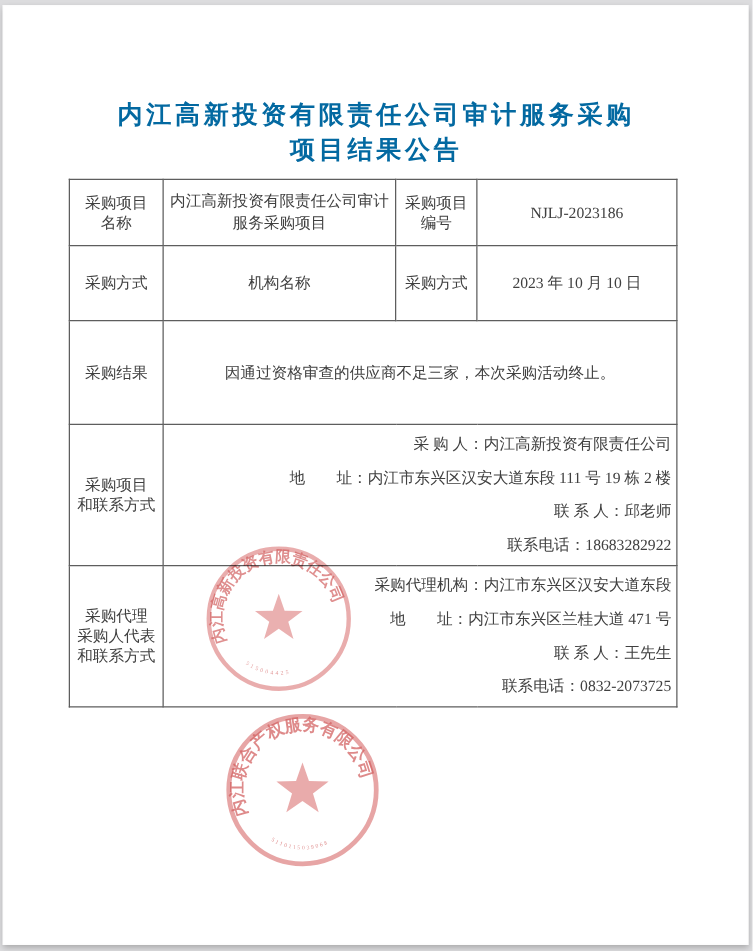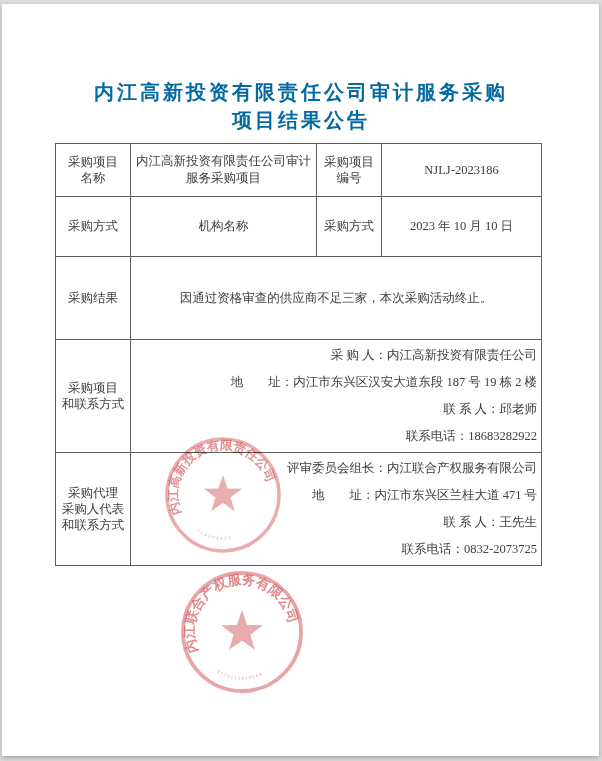--- a/index.html
+++ b/index.html
@@ -81,33 +81,33 @@
       <td>采购结果</td>
       <td class="cell-left" colspan="3">因通过资格审查的供应商不足三家，本次采购活动终止。</td>
     </tr>
     <tr class="r6">
       <td>
         <span class="lbl-line">采购项目</span>
         <span class="lbl-line">和联系方式</span>
       </td>
       <td class="cell-left cell-lines" colspan="3">
         <p>采 购 人：内江高新投资有限责任公司</p>
-        <p>地　　址：内江市东兴区汉安大道东段 187 号 19 栋 2 楼</p>
+        <p>地　　址：内江市东兴区汉安大道东段 111 号 19 栋 2 楼</p>
         <p>联 系 人：邱老师</p>
         <p>联系电话：18683282922</p>
       </td>
     </tr>
     <tr class="r7">
       <td>
         <span class="lbl-line">采购代理</span>
         <span class="lbl-line">采购人代表</span>
         <span class="lbl-line">和联系方式</span>
       </td>
       <td class="cell-left cell-lines" colspan="3">
-        <p>评审委员会组长：内江联合产权服务有限公司</p>
+        <p>采购代理机构：内江市东兴区汉安大道东段</p>
         <p>地　　址：内江市东兴区兰桂大道 471 号</p>
         <p>联 系 人：王先生</p>
         <p>联系电话：0832-2073725</p>
       </td>
     </tr>
   </tbody>
 </table>
 
 <svg class="seal" style="left:163px;top:435px" width="120" height="120" viewBox="-60 -60 120 120">
   <defs>

